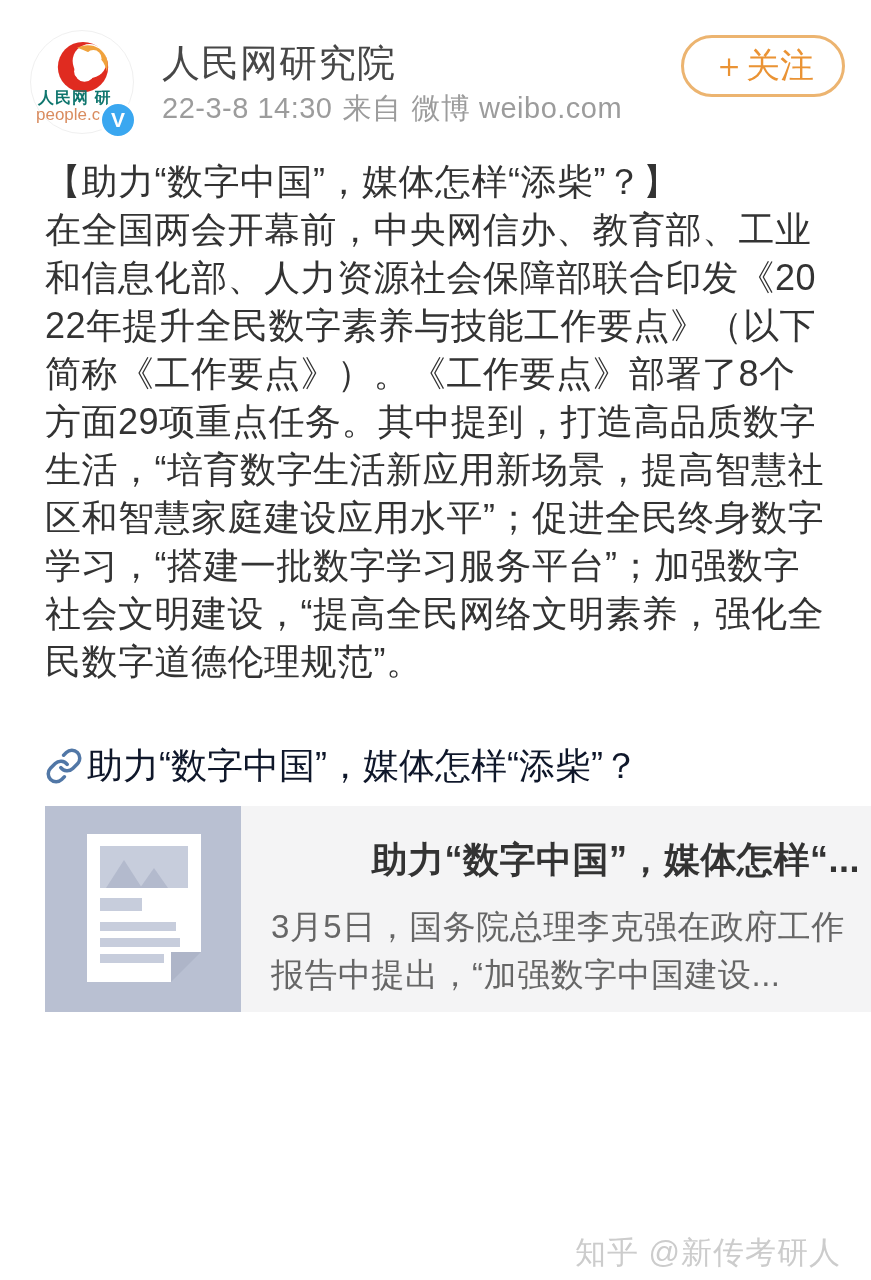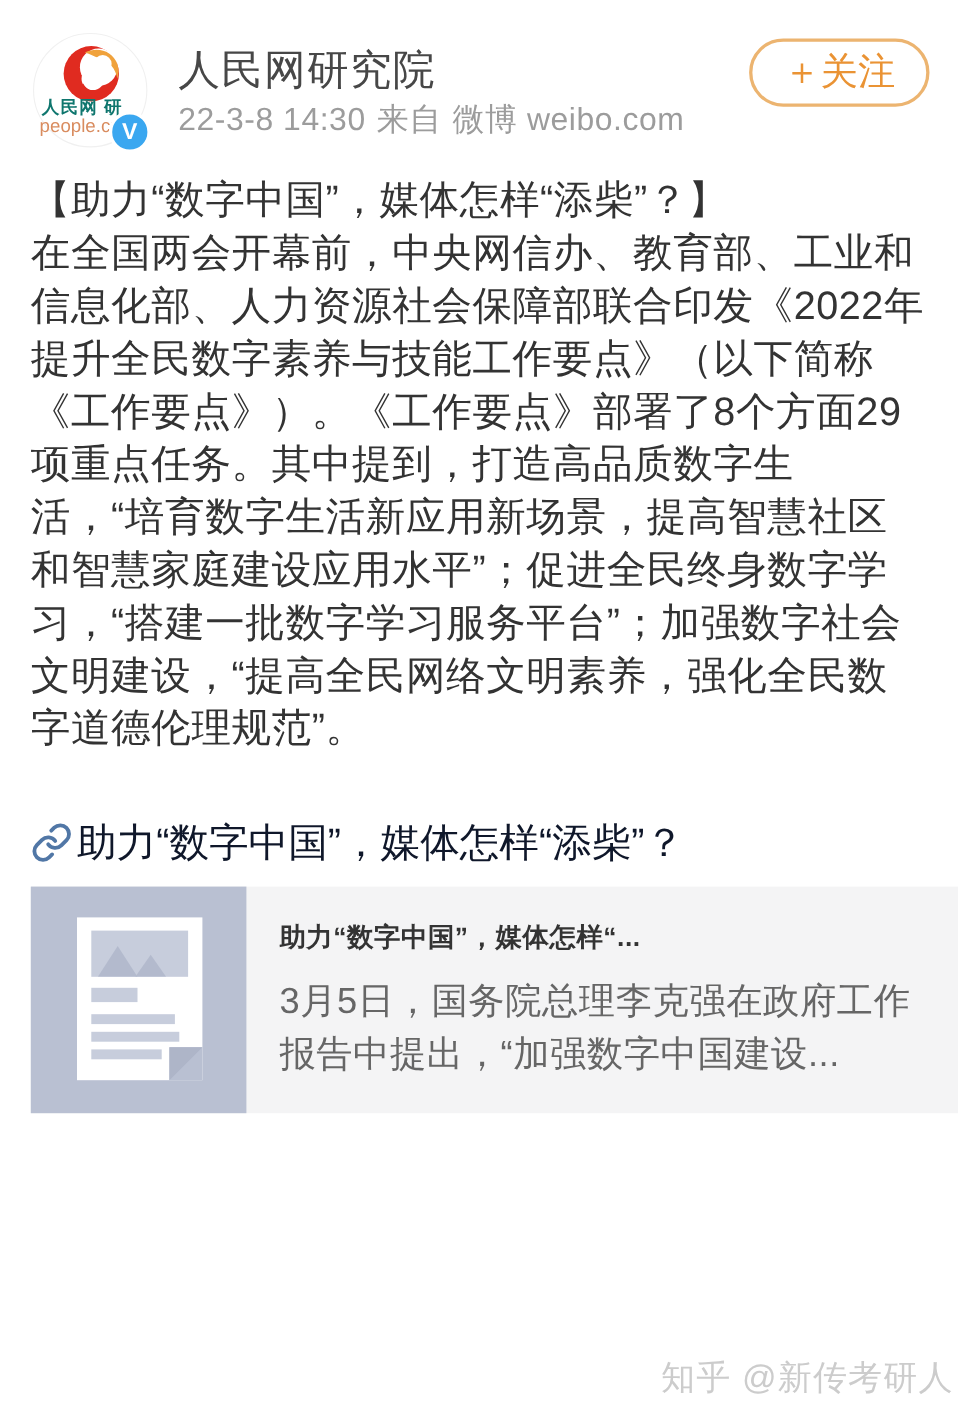--- a/index.html
+++ b/index.html
@@ -35,21 +35,21 @@
   .meta { font-size:29px; color:#9c9c9c; letter-spacing:0.5px; }
   .meta span { margin-right:10px; }
   .follow-btn {
     margin-left:auto; flex:none; margin-top:5px;
     background:#ffffff; border:3px solid #ecb470; border-radius:40px;
     color:#ea9334; font-size:34px; padding:10px 28px 12px 28px;
     font-family:inherit; cursor:pointer; line-height:1;
   }
 
   
-  .content { padding:0 28px; margin-top:24px; }
+  .content { padding:0 45px; margin-top:24px; }
   .para {
     font-size:36px; line-height:48px; color:#333333;
     letter-spacing:0.5px; word-break:break-all;
   }
 
   
   .link-row {
     margin-top:56px; display:flex; align-items:center;
     color:#0f172a; font-size:36px; line-height:48px; cursor:pointer;
     white-space:nowrap; overflow:hidden;
@@ -70,31 +70,31 @@
     border-left:14px solid transparent; border-right:14px solid transparent; border-bottom:20px solid #b3bacd; }
   .tline { position:absolute; left:13px; background:#c7cddc; height:9px; }
   .tline.t1 { top:64px; width:42px; height:13px; }
   .tline.t2 { top:88px; width:76px; }
   .tline.t3 { top:104px; width:80px; }
   .tline.t4 { top:120px; width:64px; }
   .fold { position:absolute; right:0; bottom:0; width:0; height:0;
     border-left:30px solid #aeb5c8; border-bottom:30px solid #b9c0d2; }
   .card-body { flex:1; min-width:0; padding:30px 28px 0 30px; overflow:hidden; }
   .card-title {
-    font-size:24px; font-weight:bold; color:#333333; letter-spacing:0.5px;
-    white-space:nowrap; overflow:hidden;
+    font-size:36px; font-weight:bold; color:#333333; letter-spacing:0.5px;
+    white-space:nowrap; overflow:hidden;text-align:right;
   }
   .card-desc {
     margin-top:18px; font-size:33px; color:#666666; line-height:48px;
     letter-spacing:0.5px; word-break:break-all; overflow:hidden; max-height:96px;
   }
 
   
   .watermark {
-    position:absolute; right:4px; bottom:6px;
+    position:absolute; right:30px; bottom:6px;
     font-size:31px; color:#cccccc; letter-spacing:1px;
     text-shadow:1px 1px 0 rgba(255,255,255,0.9);
   }
 </style>
 </head>
 <body>
 
 <div class="page">
 
   <div class="header">

